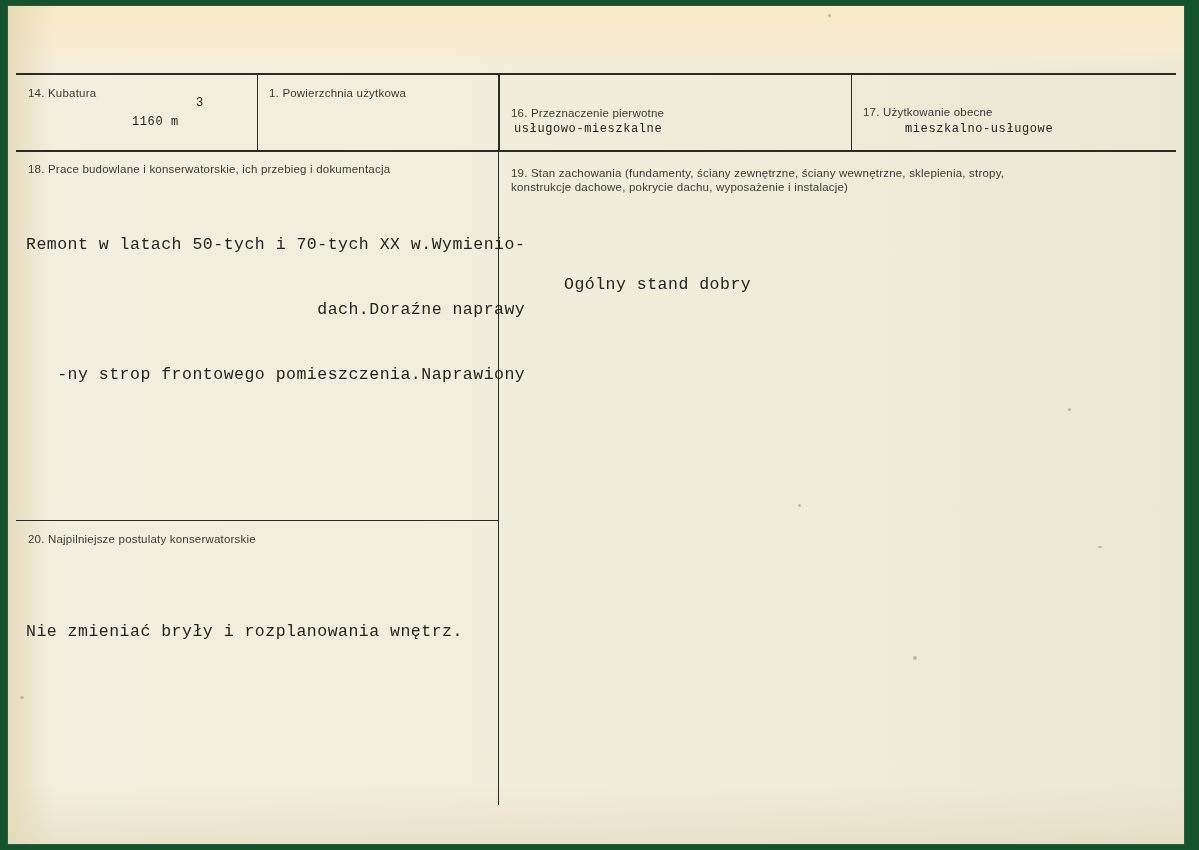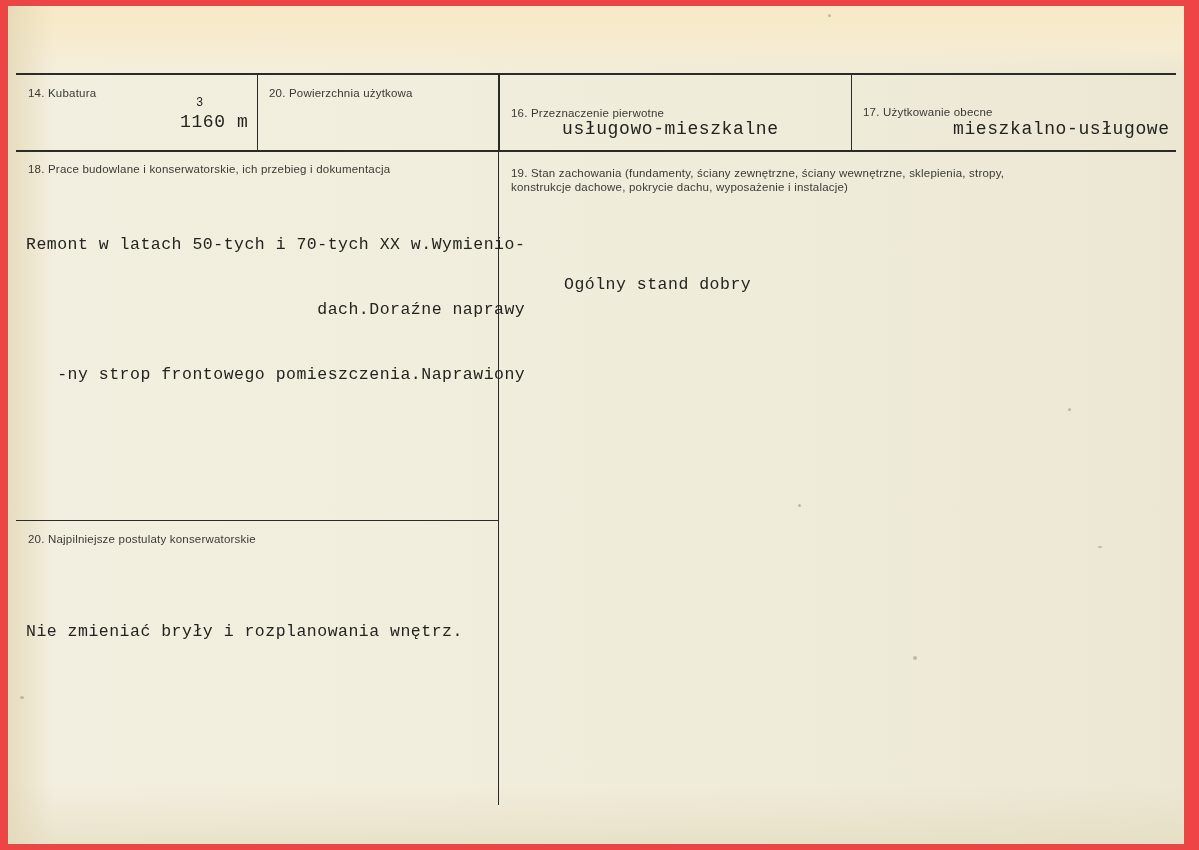--- a/index.html
+++ b/index.html
@@ -12,21 +12,21 @@
     height: 850px;
     overflow: hidden;
     font-family: "Liberation Sans", sans-serif;
   }
 
   .page {
     position: absolute;
     left: 0; top: 0;
     width: 1199px;
     height: 850px;
-    background: #ef4444;
+    background: #14532d;
   }
 
   
   .sheet {
     position: absolute;
     left: 8px;
     top: 6px;
     width: 1176px;
     height: 838px;
     background:
@@ -87,26 +87,25 @@
     color: #3a3a35;
     letter-spacing: .2px;
     line-height: 1.25;
     white-space: pre-line;
   }
 
   
   .typed {
     position: absolute;
     font-family: "Liberation Mono", monospace;
-    font-size: 18px;
+    font-size: 12px;
     color: #23231f;
     letter-spacing: .6px;
     line-height: 26px;
     white-space: pre;
-    margin-left: 48px;
   }
 
   .sup {
     position: absolute;
     font-family: "Liberation Mono", monospace;
     font-size: 12px;
     color: #23231f;
   }
 
   .block-lines { position: absolute; white-space: pre; text-align: right; }
@@ -145,21 +144,21 @@
     <div class="vline" style="left:843px;top:67px;height:78px;"></div>
 
     <div class="vline" style="left:490px;top:144px;height:655px;"></div>
 
     <div class="hline" style="left:8px;top:514px;width:482px;"></div>
 
     <div class="caption" style="left:20px;top:80px;">14. Kubatura</div>
     <div class="typed" style="left:124px;top:103px;">1160 m</div>
     <div class="sup" style="left:188px;top:90px;">3</div>
 
-    <div class="caption" style="left:261px;top:80px;">20. Powierzchnia użytkowa</div>
+    <div class="caption" style="left:261px;top:80px;">1. Powierzchnia użytkowa</div>
     <div class="typed" style="left:300px;top:103px;"></div>
 
     <div class="caption" style="left:503px;top:80px;margin-top:20px;">16. Przeznaczenie pierwotne</div>
     <div class="typed" style="left:506px;top:110px;">usługowo-mieszkalne</div>
 
     <div class="caption" style="left:855px;top:80px;margin-top:19px;">17. Użytkowanie obecne</div>
     <div class="typed" style="left:897px;top:110px;">mieszkalno-usługowe</div>
 
     <div class="caption" style="left:20px;top:156px;">18. Prace budowlane i konserwatorskie, ich przebieg i dokumentacja</div>
     <div class="block-lines" style="left:18px;top:188px;">

